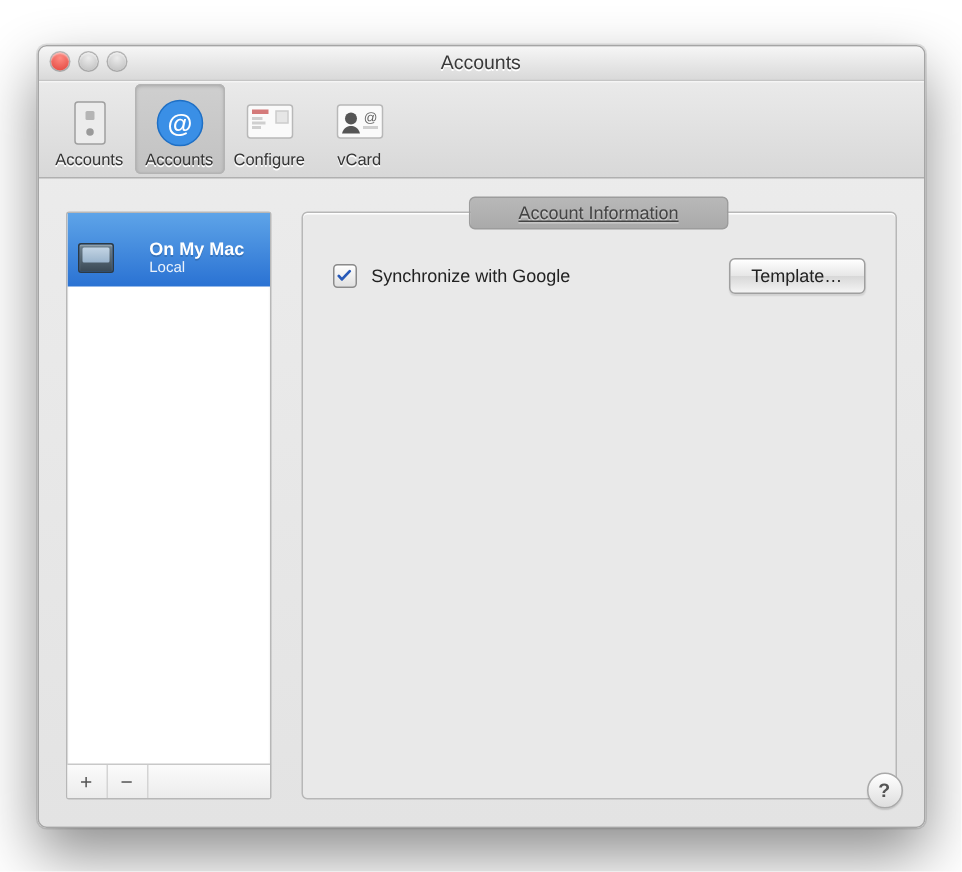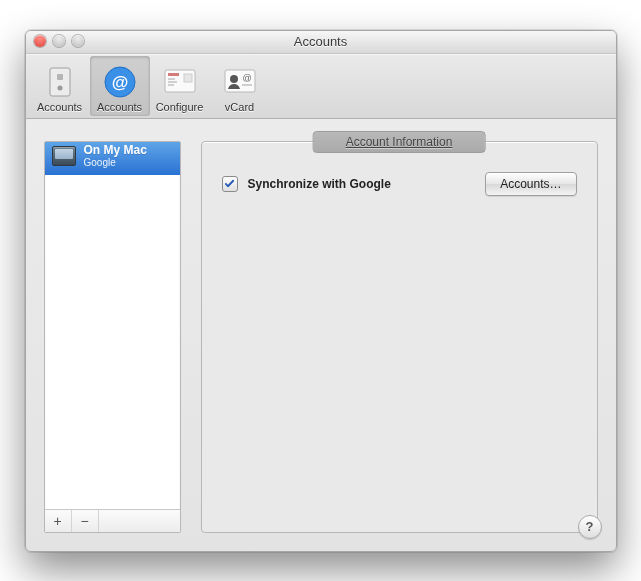--- a/index.html
+++ b/index.html
@@ -70,22 +70,22 @@
   .sidebar{
     width:135px;
     display:flex;flex-direction:column;
     border:1px solid #b7b7b7;
     border-radius:2px;
     background:#fff;
     box-shadow:inset 0 1px 2px rgba(0,0,0,.08);
   }
   .sidebar-list{flex:1;overflow:hidden;}
   .account-row{
-    display:flex;align-items:center;gap:8px;
-    padding:2px 7px 7px;
+    display:flex;align-items:center;gap:24px;
+    padding:18px 7px 7px;
   }
   .account-row.selected{
     background:linear-gradient(#5ea4e8,#2a72d3);
     color:#fff;
   }
   .account-ico{
     width:22px;height:18px;
     background:linear-gradient(#6f8290,#3a4955);
     border:1px solid #2c3944;border-radius:2px;position:relative;
     box-shadow:inset 0 1px 1px rgba(255,255,255,.3);
@@ -128,21 +128,21 @@
   .sync-row{
     display:flex;align-items:center;gap:10px;
   }
   .checkbox{
     width:14px;height:14px;border:1px solid #8b8b8b;border-radius:3px;
     background:linear-gradient(#fefefe,#e0e0e0);
     display:flex;align-items:center;justify-content:center;
     box-shadow:inset 0 1px 0 #fff;
   }
   .check{width:11px;height:11px;}
-  .sync-label{font-size:12px;color:#222;flex:0 0 auto;font-weight:bold;}
+  .sync-label{font-size:12px;color:#222;flex:0 0 auto;}
   .spacer{flex:1;}
   .aqua-btn{
     height:22px;padding:0 14px;
     background:linear-gradient(#ffffff,#e6e6e6 50%,#d8d8d8 51%,#f4f4f4);
     border:1px solid #9f9f9f;border-radius:4px;
     font-size:12px;color:#222;
     box-shadow:0 1px 0 rgba(255,255,255,.6) inset,0 1px 1px rgba(0,0,0,.1);
     display:flex;align-items:center;
   }
   
@@ -219,21 +219,21 @@
   </div>
 
   <div class="content">
 
     <div class="sidebar">
       <div class="sidebar-list">
         <div class="account-row selected">
           <div class="account-ico"></div>
           <div class="account-text">
             <span class="account-name">On My Mac</span>
-            <span class="account-sub">Google</span>
+            <span class="account-sub">Local</span>
           </div>
         </div>
       </div>
       <div class="sidebar-footer">
         <div class="sf-btn">
             <span>+</span>
           </div>
         <div class="sf-btn">
             <span>−</span>
           </div>
@@ -244,21 +244,21 @@
       <div class="groupbox-label">Account Information</div>
       <div class="sync-row">
         <div class="checkbox">
           <svg class="check" viewBox="0 0 12 12">
               <path d="M2 6.5l2.3 2.5L10 3" stroke="#2759b8" stroke-width="2" fill="none" stroke-linecap="round" stroke-linejoin="round"></path>
             </svg>
         </div>
         <span class="sync-label">Synchronize with Google</span>
         <span class="spacer"></span>
         <div class="aqua-btn">
-            <span>Accounts…</span>
+            <span>Template…</span>
           </div>
       </div>
     </div>
 
     <div class="help">
         <span>?</span>
       </div>
   </div>
 
 </div>

